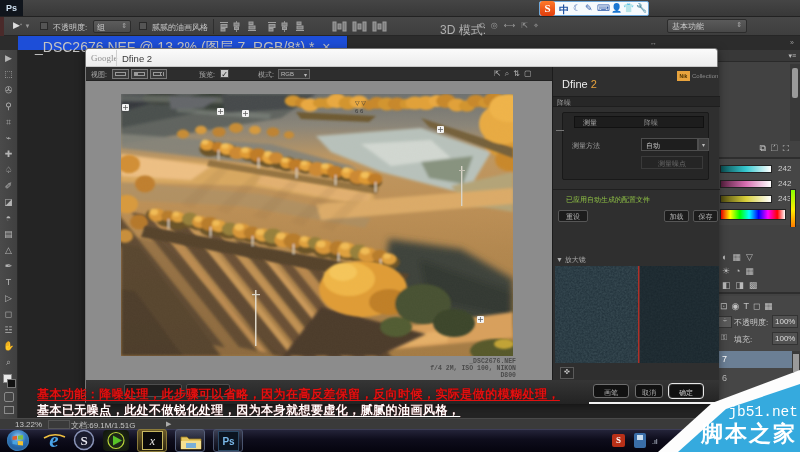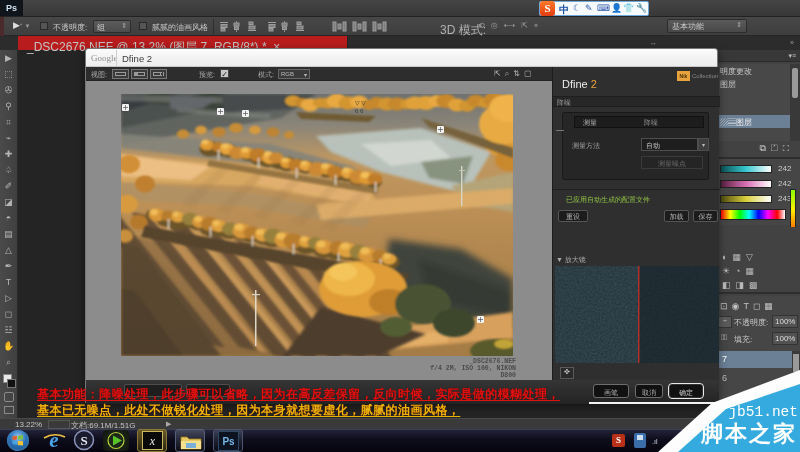--- a/index.html
+++ b/index.html
@@ -61,40 +61,34 @@
         <rect x="159" y="3" width="3" height="5"></rect>
         <rect x="164" y="1" width="3" height="9"></rect>
     </g>
   </svg>
   <div class="abs" style="left:440px;top:5px;color:#b0b0b0;font-size:12px">3D 模式:</div>
   <div class="abs" style="left:478px;top:4px;color:#9a9a9a;font-size:8px;letter-spacing:6px">⟲◎⟷⇱⌖</div>
 </div>
 <div class="abs" style="left:667px;top:19px;width:80px;height:14px;background:linear-gradient(#5a5a5a,#484848);border:1px solid #2c2c2c;border-radius:2px;color:#ccc;font-size:8px;padding:1px 4px">基本功能<span style="float:right;color:#aaa;font-size:7px">⇕</span></div>
 
 <div class="abs" style="left:0;top:36px;width:800px;height:14px;background:#2c2c2c">
-  <div class="abs" style="left:18px;top:0;width:330px;height:14px;background:#b91c1c;border-right:1px solid #262626;color:#c4c4c4;font-size:12px;padding:3px 9px;white-space:nowrap">_DSC2676.NEF @ 13.2% (图层 7, RGB/8*) * &nbsp;×</div>
+  <div class="abs" style="left:18px;top:0;width:330px;height:14px;background:#1d4ed8;border-right:1px solid #262626;color:#c4c4c4;font-size:14px;padding:3px 17px;white-space:nowrap">_DSC2676.NEF @ 13.2% (图层 7, RGB/8*) * &nbsp;×</div>
   <div class="abs" style="left:650px;top:3px;color:#9a9a9a;font-size:7px">↔</div>
     <div class="abs" style="left:790px;top:3px;color:#9a9a9a;font-size:7px">»</div>
 </div>
 
 <div class="abs" style="left:0;top:50px;width:18px;height:380px;background:linear-gradient(90deg,#4a4a4a,#404040);border-right:1px solid #2a2a2a;color:#b5b5b5;font-size:9px;text-align:center;line-height:16px;overflow:hidden">▶<br>⬚<br>✇<br>⚲<br>⌗<br>⌁<br>✚<br>♤<br>✐<br>◪<br>◓<br>▤<br>△<br>✒<br>T<br>▷<br>◻<br>☳<br>✋<br>⌕</div>
 <div class="abs" style="left:3px;top:374px;width:9px;height:9px;background:#e8e8e8;border:1px solid #888"></div>
 <div class="abs" style="left:7px;top:379px;width:9px;height:9px;background:#111;border:1px solid #777"></div>
 <div class="abs" style="left:4px;top:392px;width:10px;height:10px;border:1px solid #8a8a8a;border-radius:2px"></div>
 <div class="abs" style="left:4px;top:406px;width:10px;height:8px;border:1px solid #8a8a8a"></div>
 
 <div class="abs" style="left:718px;top:50px;width:82px;height:380px;background:#424242">
 
   <div class="abs" style="left:0;top:0;width:82px;height:12px;background:#383838;border-bottom:1px solid #2a2a2a;color:#bbb;font-size:7px;padding:2px 4px;text-align:right">▾≡</div>
-  <div class="abs" style="left:0;top:14px;width:72px;height:77px;background:#484848">
-    <div style="height:13px;color:#c8c8c8;font-size:8px;padding:2px 2px;white-space:nowrap;overflow:hidden">明度更改</div>
-    <div style="height:13px;color:#c8c8c8;font-size:8px;padding:2px 2px;white-space:nowrap;overflow:hidden">图层</div>
-    <div style="height:25px"></div>
-    <div style="height:13px;background:#6b7f95;color:#f0f0f0;font-size:8px;padding:2px 2px;white-space:nowrap;overflow:hidden">▨▤图层</div>
-  </div>
   <div class="abs" style="left:72px;top:14px;width:10px;height:77px;background:#393939">
       <div style="margin:4px 2px;width:6px;height:30px;background:#9a9a9a;border-radius:2px"></div>
     </div>
   <div class="abs" style="left:0;top:92px;width:82px;height:14px;color:#cfcfcf;font-size:9px;text-align:right;padding:1px 6px;letter-spacing:5px">⧉⏍⛶</div>
   <div class="abs" style="left:0;top:107px;width:82px;height:2px;background:#2e2e2e"></div>
 
   <div class="abs" style="left:0;top:109px;width:82px;height:66px;background:#464646">
     <div class="abs" style="left:2px;top:6px;width:52px;height:8px;background:linear-gradient(90deg,#0b4f52,#35c8cf,#ffffff);border:1px solid #222"></div>
     <div class="abs" style="left:60px;top:5px;color:#ccc;font-size:8px">242</div>
     <div class="abs" style="left:2px;top:21px;width:52px;height:8px;background:linear-gradient(90deg,#57203f,#d86fb2,#ffffff);border:1px solid #222"></div>
@@ -493,21 +487,21 @@
     </div>
     <div class="abs" style="left:7px;top:300px;width:14px;height:12px;background:#2a2a2a;border:1px solid #5a5a5a;color:#ccc;font-size:7px;text-align:center">✜</div>
   </div>
 
   <div class="abs" style="left:507px;top:335px;width:36px;height:14px;background:#111;border:1px solid #6e6e6e;border-radius:3px;color:#b9b9b9;font-size:7px;text-align:center;padding:3px 0">画笔</div>
   <div class="abs" style="left:549px;top:335px;width:28px;height:14px;background:#111;border:1px solid #6e6e6e;border-radius:3px;color:#b9b9b9;font-size:7px;text-align:center;padding:3px 0">取消</div>
   <div class="abs" style="left:582px;top:334px;width:36px;height:16px;background:#111;border:1px solid #e8e8e8;border-radius:4px;color:#c9c9c9;font-size:7px;text-align:center;padding:4px 0;box-shadow:0 0 0 1px #333 inset">确定</div>
 </div>
 
 <div class="abs" style="left:37px;top:386px;width:740px;color:#e01111;font-size:12px;font-weight:bold;white-space:nowrap;letter-spacing:0.45px;text-decoration:underline;text-underline-offset:2px;text-shadow:0 0 1px #600">基本功能：降噪处理，此步骤可以省略，因为在高反差保留，反向时候，实际是做的模糊处理，</div>
-<div class="abs" style="left:37px;top:402px;width:740px;color:#eab308;font-size:12px;font-weight:bold;white-space:nowrap;letter-spacing:0.45px;text-decoration:underline;text-underline-offset:2px;text-shadow:0 0 1px #600">基本已无噪点，此处不做锐化处理，因为本身就想要虚化，腻腻的油画风格，</div>
+<div class="abs" style="left:37px;top:402px;width:740px;color:#ffffff;font-size:12px;font-weight:bold;white-space:nowrap;letter-spacing:0.45px;text-decoration:underline;text-underline-offset:2px;text-shadow:0 0 1px #600">基本已无噪点，此处不做锐化处理，因为本身就想要虚化，腻腻的油画风格，</div>
 
 <div class="abs" style="left:0;top:418px;width:800px;height:11px;background:#3a3a3a;border-top:1px solid #4a4a4a">
   <div class="abs" style="left:15px;top:1px;color:#c5c5c5;font-size:8px">13.22%</div>
   <div class="abs" style="left:48px;top:1px;width:22px;height:9px;border:1px solid #555"></div>
   <div class="abs" style="left:71px;top:1px;color:#c5c5c5;font-size:8px">文档:69.1M/1.51G</div>
   <div class="abs" style="left:166px;top:1px;color:#aaa;font-size:7px">▶</div>
 </div>
 
 <div class="abs" style="left:0;top:429px;width:800px;height:23px;background:linear-gradient(#26263c,#0e0d1c 45%,#05040e)">
   <div class="abs" style="left:0;top:0;width:800px;height:1px;background:#3d3d58"></div>

